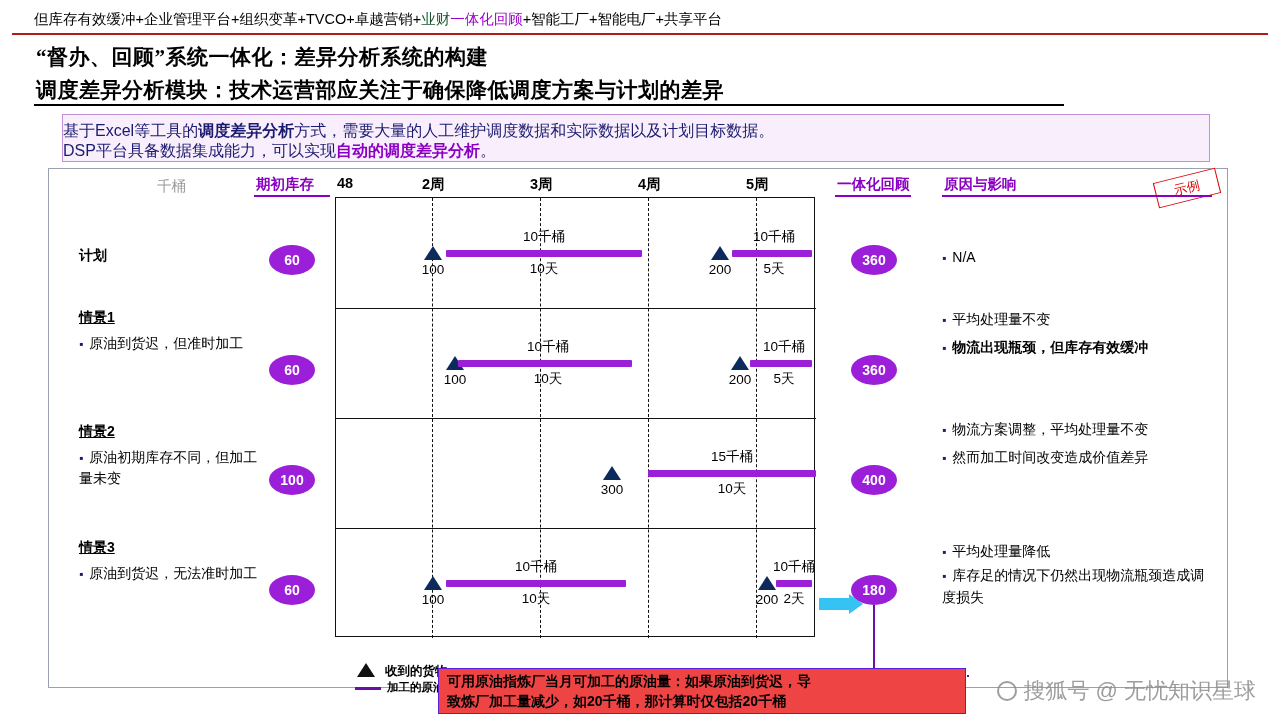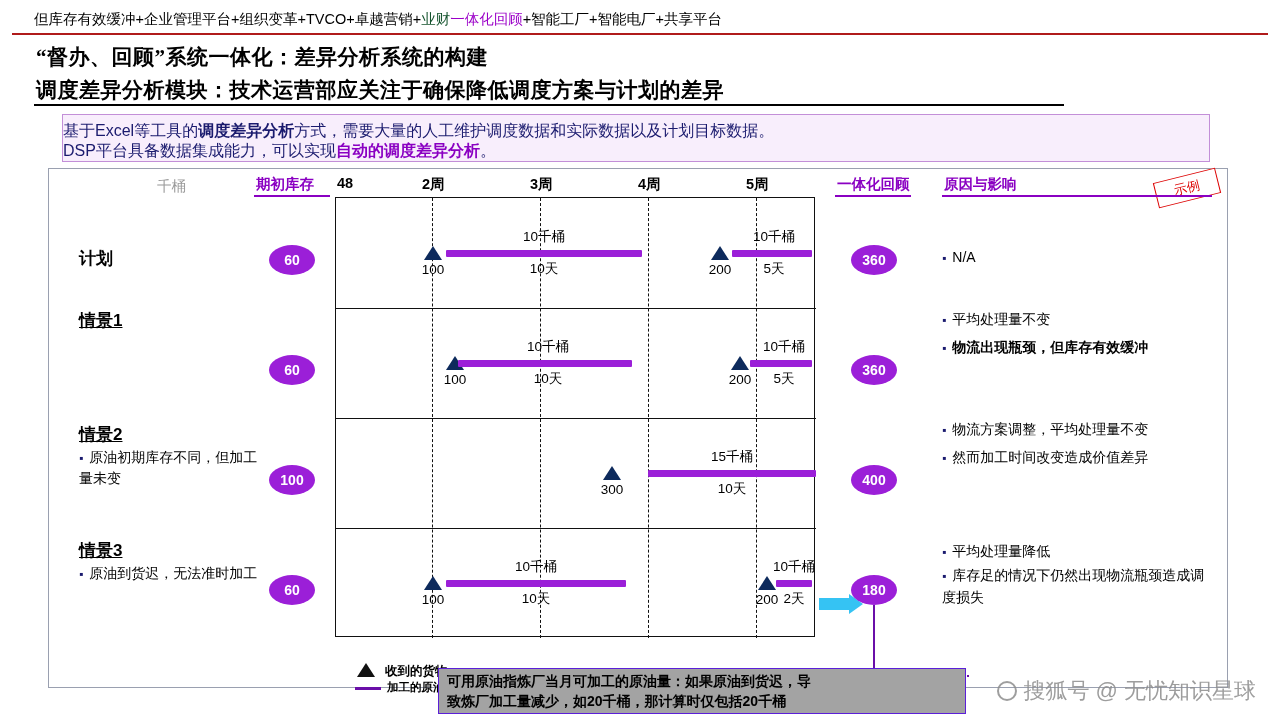--- a/index.html
+++ b/index.html
@@ -69,21 +69,21 @@
     border-bottom:14px solid #0d2a5c;
   }
   .lbl { position:absolute; font-size:13.5px; white-space:nowrap; }
   .lbl.c { transform:translateX(-50%); }
 
   .oval {
     position:absolute; width:46px; height:30px; border-radius:50%;
     background:#9b1fd8; color:#fff; font-size:14px; font-weight:bold;
     display:flex; align-items:center; justify-content:center;
   }
-  .rowlabel { position:absolute; font-size:17px; font-weight:bold; white-space:nowrap; }
+  .rowlabel { position:absolute; font-size:14px; font-weight:bold; white-space:nowrap; }
   .rowlabel.u { text-decoration:underline; }
   .rowtext { position:absolute; font-size:14px; width:180px; line-height:20px; }
   .bullet::before {
     content:"\25AA"; color:#1a1a6e; margin-right:6px; font-size:12px;
   }
   .causes { position:absolute; font-size:14px; width:270px; line-height:21px; }
 
   
   .stamp {
     position:absolute; right:8px; top:6px; width:64px; height:26px;
@@ -92,21 +92,21 @@
     transform:rotate(-14deg); background:#fff;
   }
   
   .legend-tri { position:absolute; width:0;height:0;
     border-left:9px solid transparent;border-right:9px solid transparent;border-bottom:14px solid #111; }
   .legend-line { position:absolute; width:26px; height:3px; background:#6a0fa8; }
   .legend-txt { position:absolute; font-size:12.5px; font-weight:bold; white-space:nowrap; }
 
   .defbox {
     position:absolute; left:438px; top:668px; width:528px; height:46px;
-    border:1.5px solid #5b1fd8; background:#a3a3a3;
+    border:1.5px solid #5b1fd8; background:#ef4444;
   }
   .defline { position:absolute; left:8px; font-size:14px; font-weight:bold; white-space:nowrap; }
 
   .arrow-wrap { position:absolute; }
   .arrow-body { position:absolute; background:#35c3f3; height:12px; width:30px; top:4px; left:0; }
   .arrow-head {
     position:absolute; left:30px; top:0; width:0; height:0;
     border-top:10px solid transparent; border-bottom:10px solid transparent;
     border-left:14px solid #35c3f3;
   }
@@ -216,20 +216,21 @@
   </div>
 
   <div class="arrow-wrap" style="left:770px; top:425px; width:46px; height:20px;">
     <div class="arrow-body"></div>
     <div class="arrow-head"></div>
   </div>
 
   <div class="rowlabel" style="left:30px; top:78px;">计划</div>
 
   <div class="rowlabel u" style="left:30px; top:140px;">情景1</div>
+  <div class="rowtext bullet" style="left:30px; top:164px;">原油到货迟，但准时加工</div>
 
   <div class="rowlabel u" style="left:30px; top:254px;">情景2</div>
   <div class="rowtext bullet" style="left:30px; top:278px;">原油初期库存不同，但加工量未变</div>
 
   <div class="rowlabel u" style="left:30px; top:370px;">情景3</div>
   <div class="rowtext bullet" style="left:30px; top:394px;">原油到货迟，无法准时加工</div>
 
   <div class="oval" style="left:220px; top:76px;">60</div>
   <div class="oval" style="left:220px; top:186px;">60</div>
   <div class="oval" style="left:220px; top:296px;">100</div>

